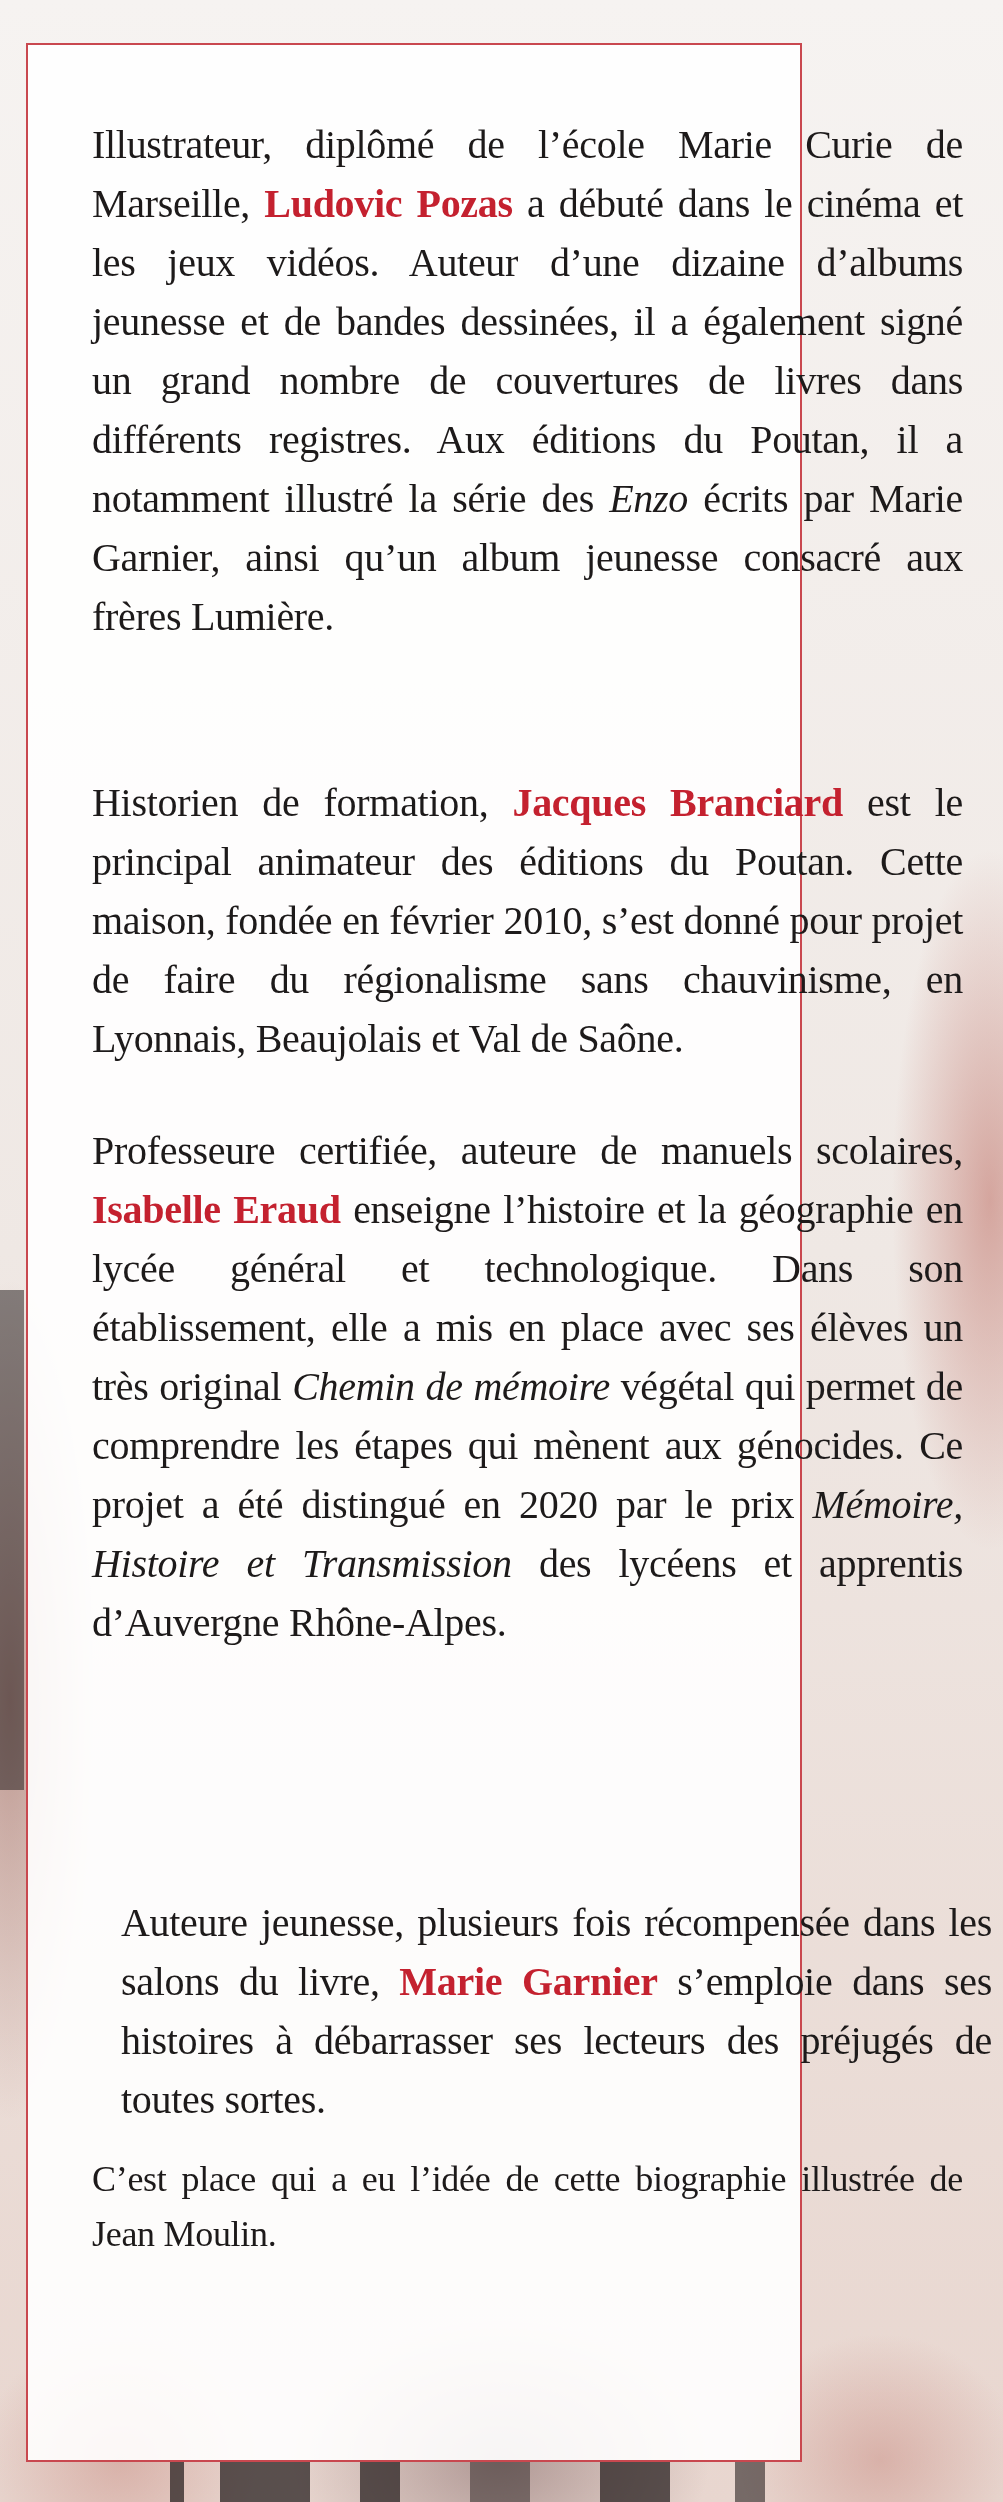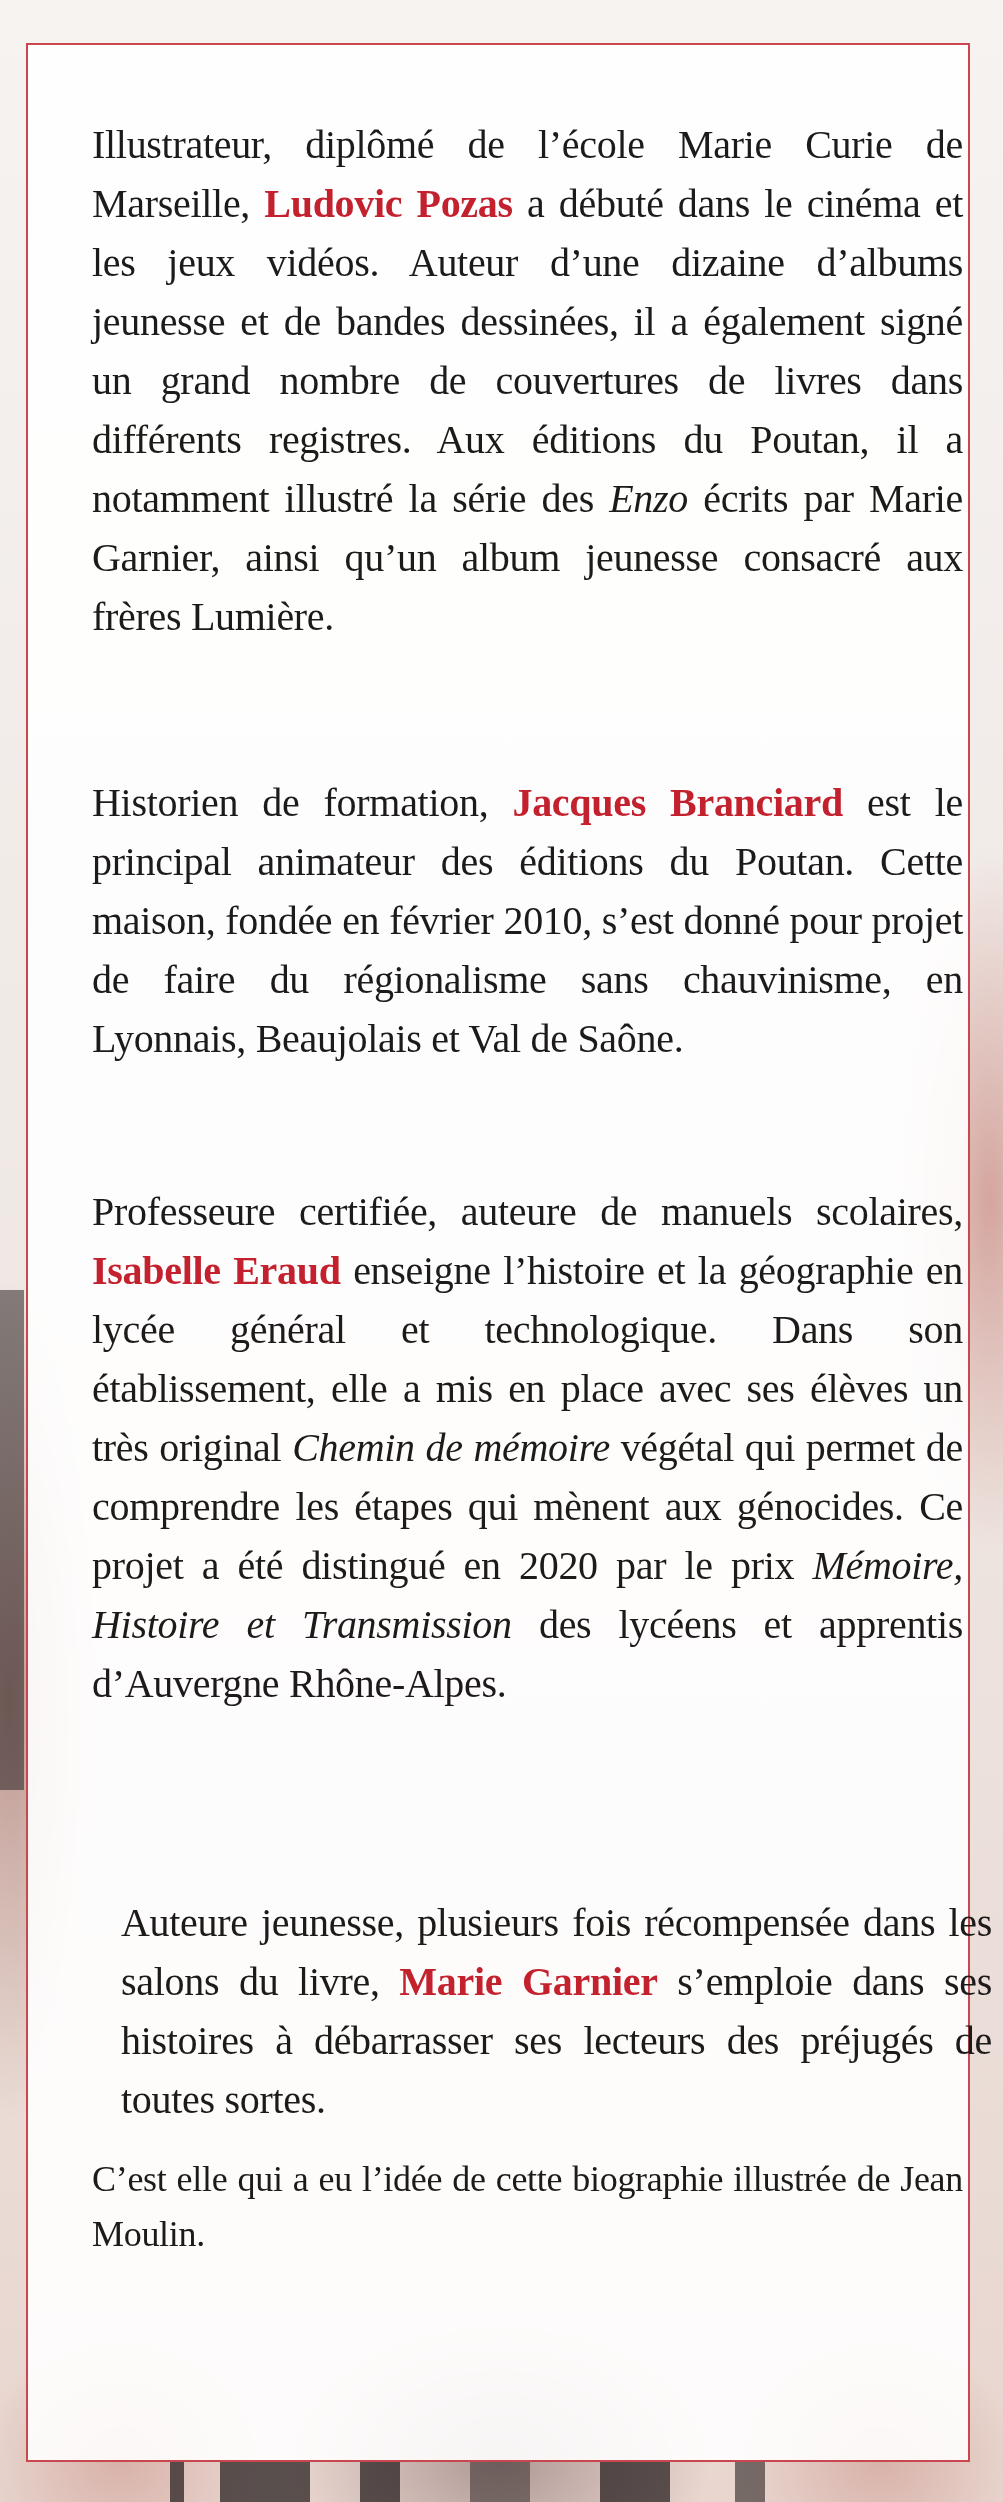--- a/index.html
+++ b/index.html
@@ -24,42 +24,42 @@
     }
     .bg-stroke {
       position: absolute;
       background: #2a2222;
       opacity: 0.75;
     }
     .panel {
       position: absolute;
       left: 26px;
       top: 43px;
-      width: 944px;
+      width: 776px;
       height: 2419px;
       border: 2px solid #c9484f;
       background: rgba(255,255,255,0.9);
       box-sizing: border-box;
     }
     .text {
       position: absolute;
       left: 64px;
       width: 871px;
       color: #1d1a1a;
       font-size: 40px;
       line-height: 59px;
       text-align: justify;
       letter-spacing: -0.3px;
     }
     .text p { margin: 0; }
     .text .name { color: #c4212f; font-weight: bold; }
     .text em { font-style: italic; }
     .blk1 { top: 70px; }
     .blk2 { top: 728px; }
-    .blk3 { top: 1137px; }
+    .blk3 { top: 1076px; }
     .blk4 { top: 1848px; margin-left: 29px; }
     .blk5 { top: 2107px; font-size: 36px; line-height: 55px; }
     .blk5 p + p { margin-top: 0; }
   </style>
 </head>
 <body>
 
 <div class="bg"></div>
 <div class="bg-stroke" style="left:0;top:1290px;width:24px;height:500px;opacity:0.55;"></div>
 <div class="bg-stroke" style="left:170px;top:2462px;width:14px;height:40px;"></div>
@@ -81,16 +81,16 @@
 
   <div class="text blk3">
     <p><span>Professeure certifiée, auteure de manuels scolaires, </span><span class="name">Isabelle Eraud</span><span> enseigne l’histoire et la géographie en lycée général et technologique. Dans son établissement, elle a mis en place avec ses élèves un très original </span><em>Chemin de mémoire</em><span> végétal qui permet de comprendre les étapes qui mènent aux génocides.  Ce projet  a été distingué en 2020 par le prix </span><em>Mémoire, Histoire et Transmission</em><span> des lycéens et apprentis d’Auvergne Rhône-Alpes.</span></p>
   </div>
 
   <div class="text blk4">
     <p><span>Auteure jeunesse, plusieurs fois récompensée dans les salons du livre, </span><span class="name">Marie Garnier</span><span> s’emploie dans ses histoires à débarrasser ses lecteurs des préjugés de toutes sortes.</span></p>
   </div>
 
   <div class="text blk5">
-    <p>C’est elle qui a eu l’idée de cette biographie illustrée de Jean Moulin.</p>
+    <p>C’est place qui a eu l’idée de cette biographie illustrée de Jean Moulin.</p>
   </div>
 
 </div>
 
 </body></html>

